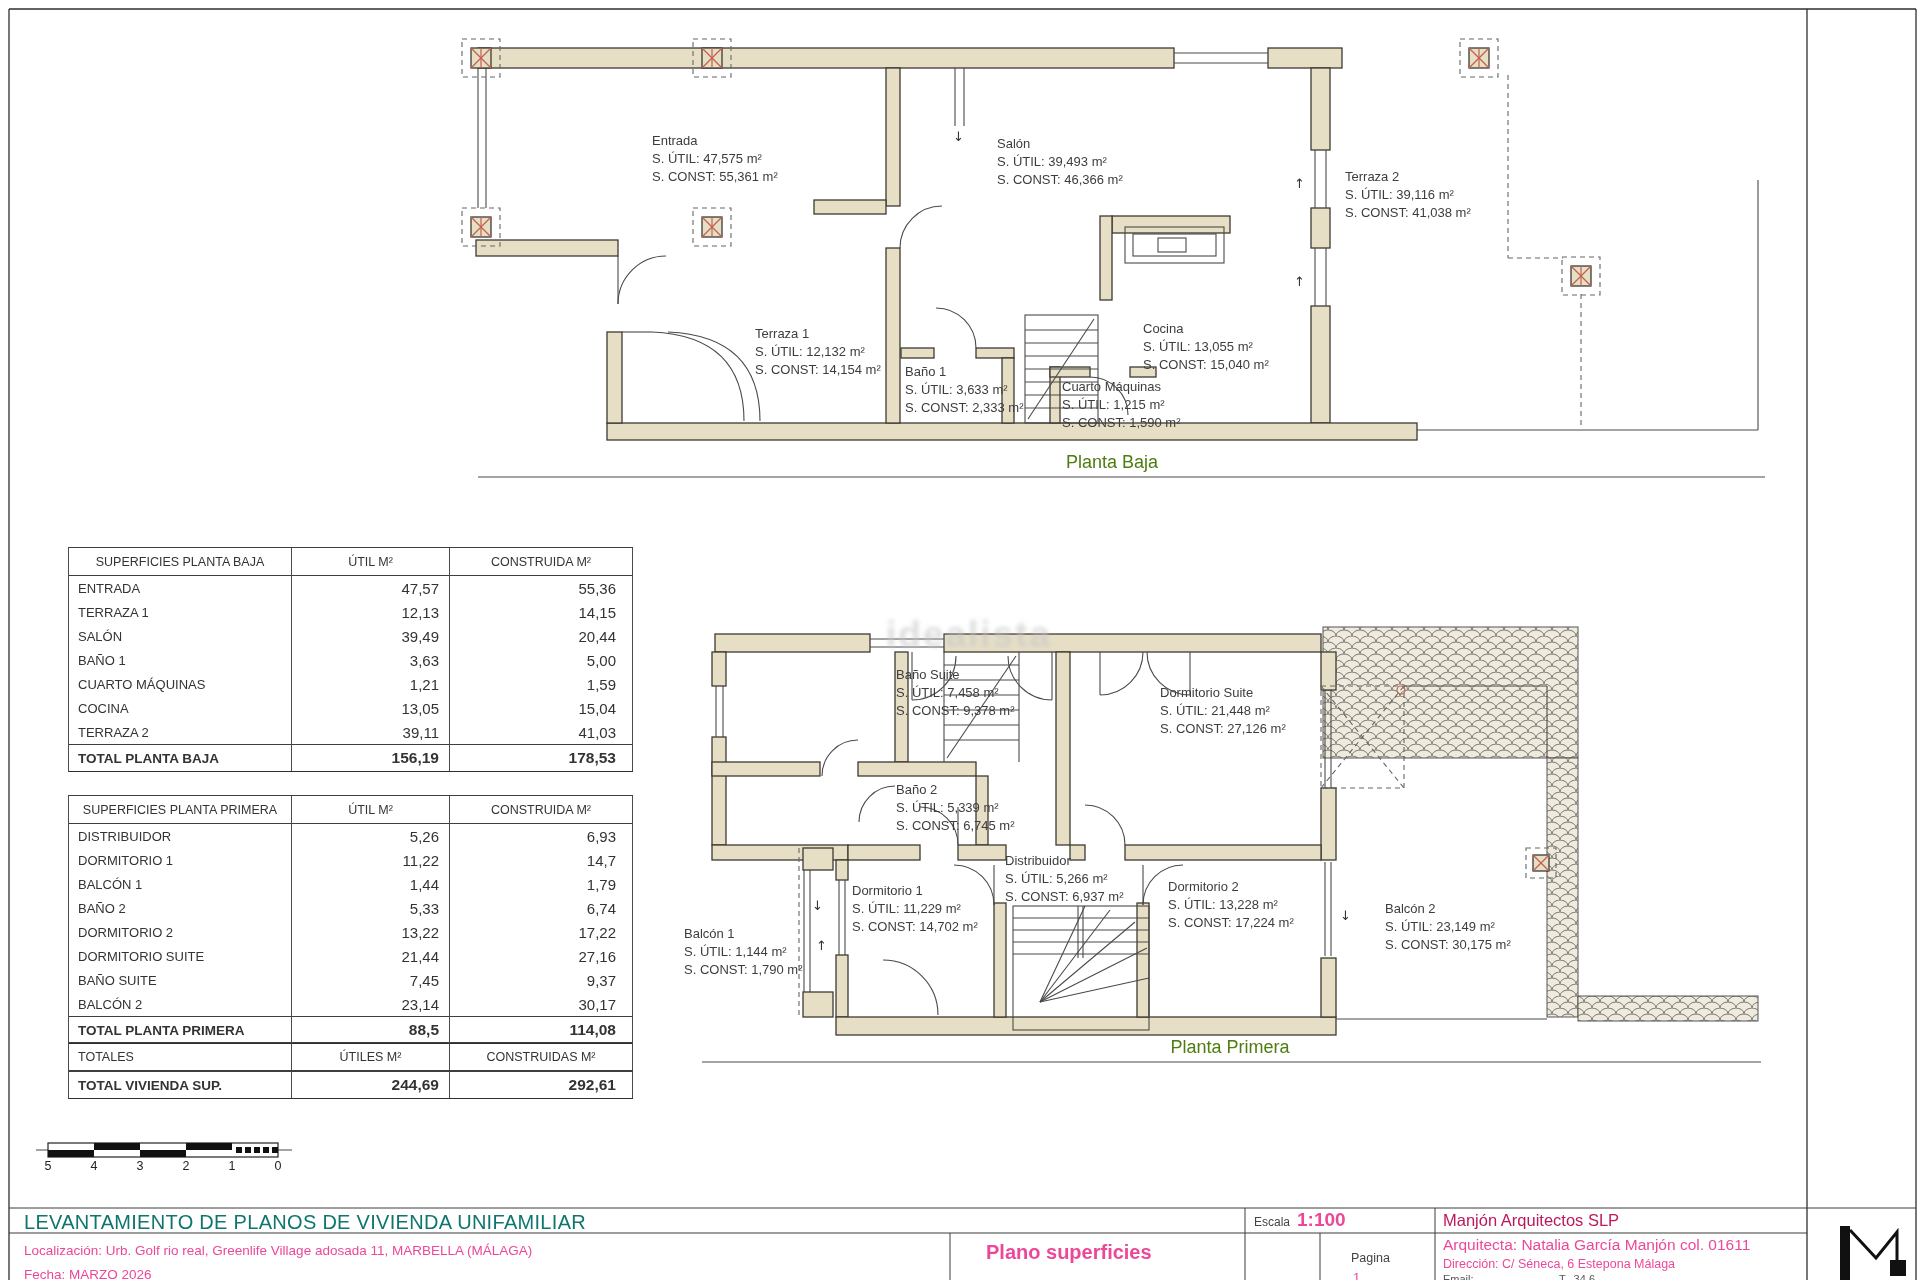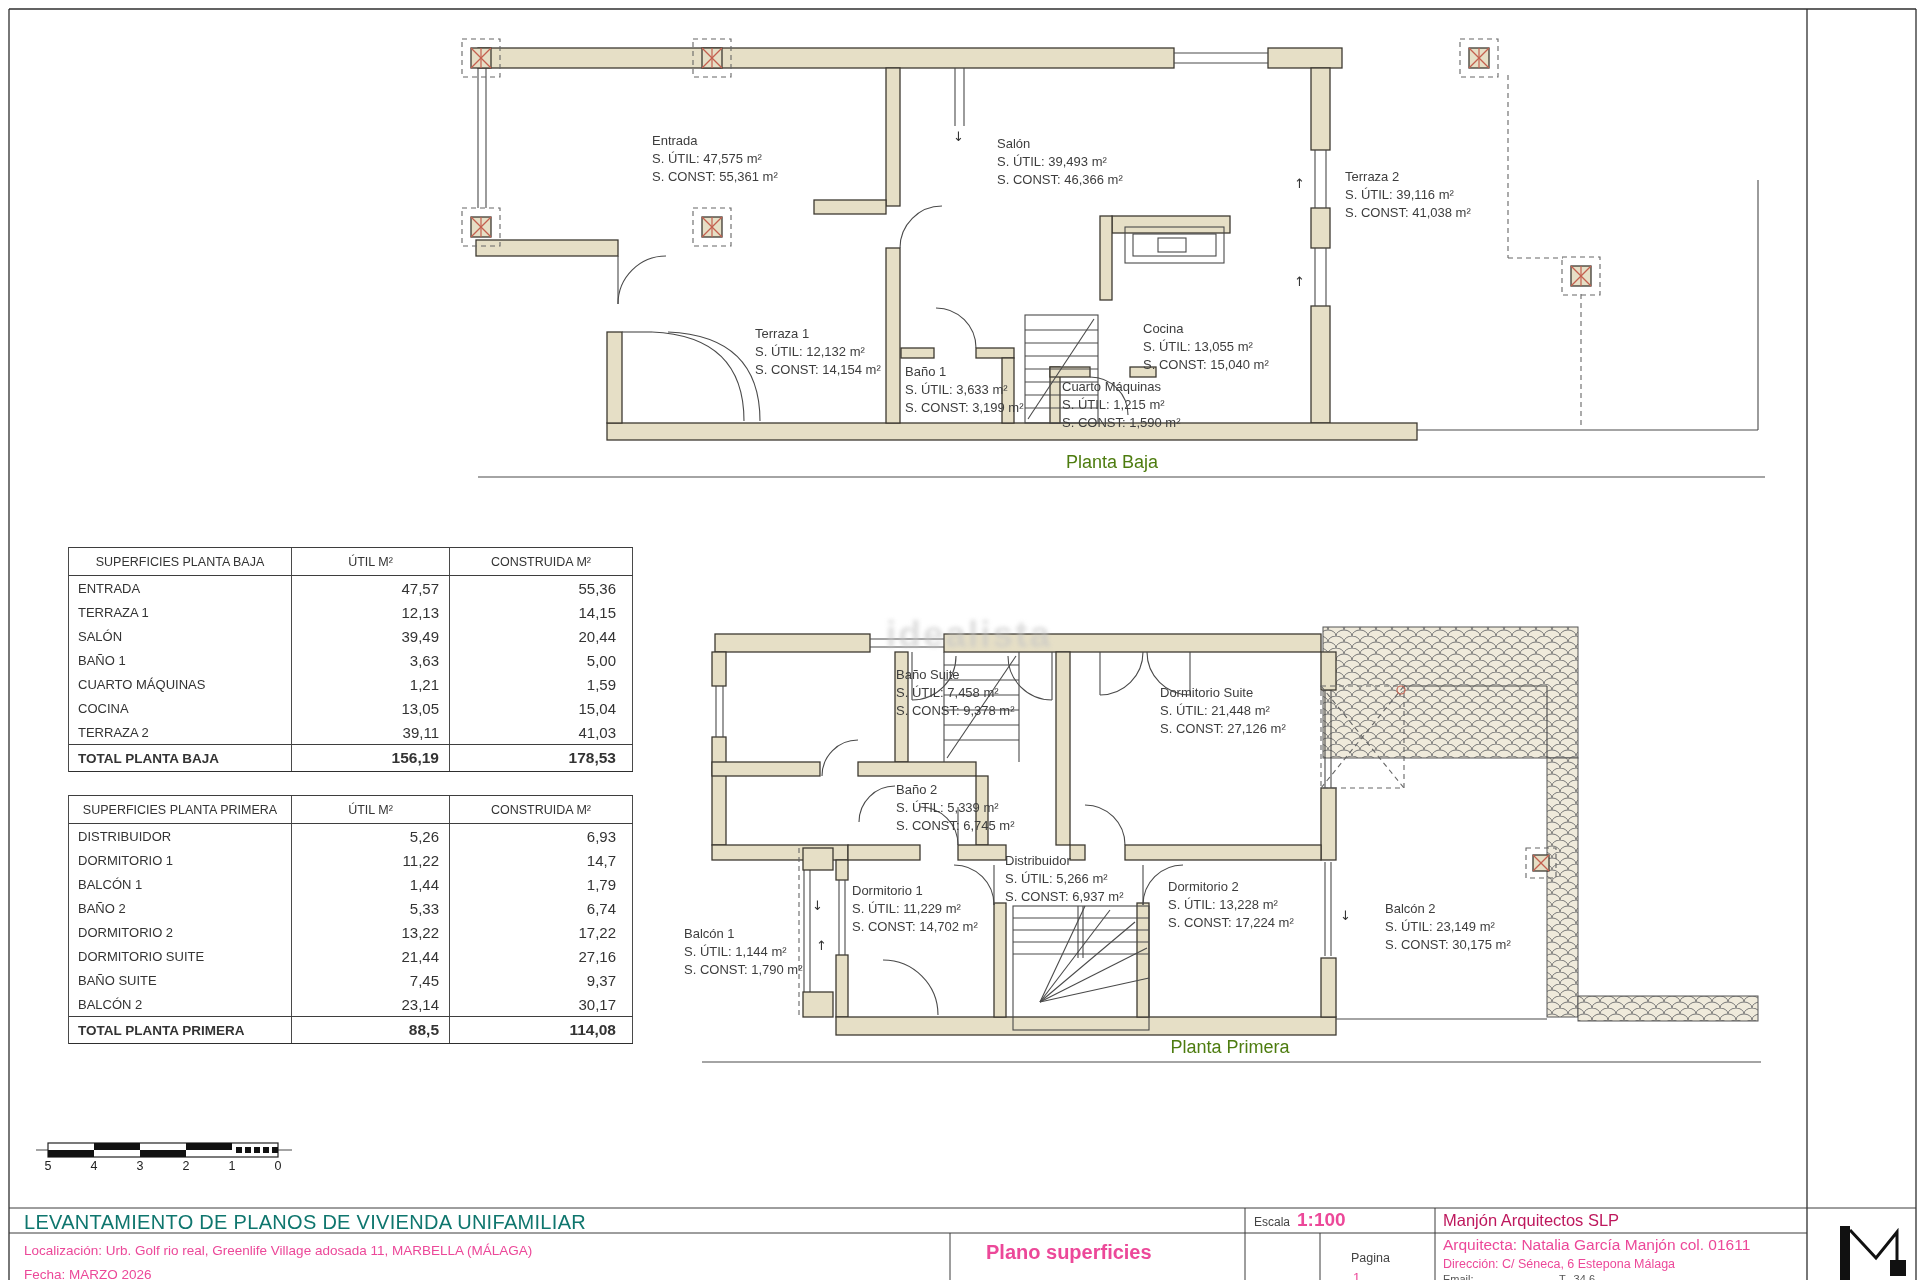--- a/index.html
+++ b/index.html
@@ -364,21 +364,21 @@
     <span>S. CONST: 41,038 m²</span>
   </div>
   <div class="room-label" style="left:755px;top:325px">
     <span>Terraza 1</span>
     <span>S. ÚTIL: 12,132 m²</span>
     <span>S. CONST: 14,154 m²</span>
   </div>
   <div class="room-label" style="left:905px;top:363px">
     <span>Baño 1</span>
     <span>S. ÚTIL: 3,633 m²</span>
-    <span>S. CONST: 3,199 m²</span>
+    <span>S. CONST: 2,333 m²</span>
   </div>
   <div class="room-label" style="left:1062px;top:378px">
     <span>Cuarto Máquinas</span>
     <span>S. ÚTIL: 1,215 m²</span>
     <span>S. CONST: 1,590 m²</span>
   </div>
   <div class="room-label" style="left:1143px;top:320px">
     <span>Cocina</span>
     <span>S. ÚTIL: 13,055 m²</span>
     <span>S. CONST: 15,040 m²</span>
@@ -518,20 +518,32 @@
       </div>
       <div class="trow">
         <div class="tcell c0">BALCÓN 2</div>
         <div class="tcell c1">23,14</div>
         <div class="tcell c2">30,17</div>
       </div>
       <div class="trow ttotal">
         <div class="tcell c0">TOTAL PLANTA PRIMERA</div>
         <div class="tcell c1">88,5</div>
         <div class="tcell c2">114,08</div>
+      </div>
+    </div>
+  <div class="stable t-totales" style="left:68px;top:1042px;width:564px">
+      <div class="trow thead">
+        <div class="tcell c0">TOTALES</div>
+        <div class="tcell c1">ÚTILES M²</div>
+        <div class="tcell c2">CONSTRUIDAS M²</div>
+      </div>
+      <div class="trow ttotal">
+        <div class="tcell c0">TOTAL VIVIENDA SUP.</div>
+        <div class="tcell c1">244,69</div>
+        <div class="tcell c2">292,61</div>
       </div>
     </div>
 
   <span class="sl" style="left:48px;top:1159px">5</span>
   <span class="sl" style="left:94px;top:1159px">4</span>
   <span class="sl" style="left:140px;top:1159px">3</span>
   <span class="sl" style="left:186px;top:1159px">2</span>
   <span class="sl" style="left:232px;top:1159px">1</span>
   <span class="sl" style="left:278px;top:1159px">0</span>
 

